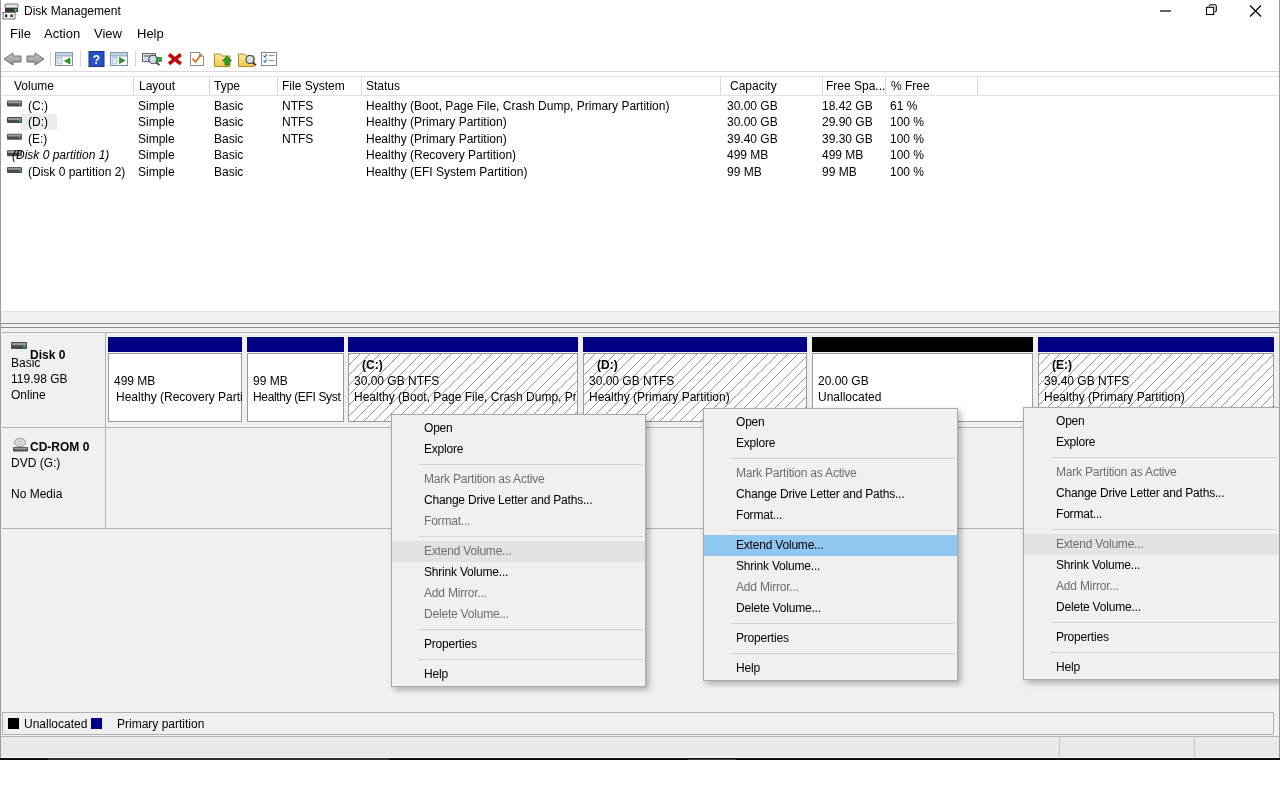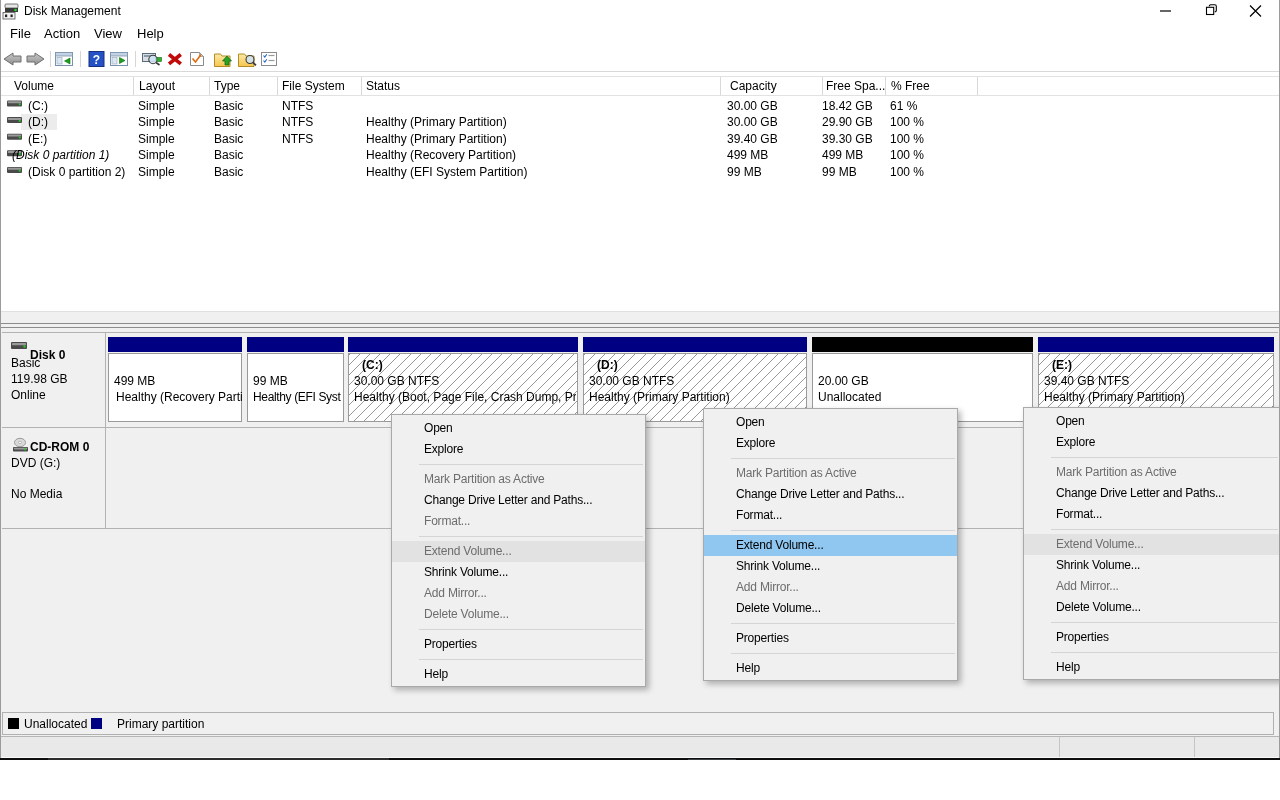--- a/index.html
+++ b/index.html
@@ -136,20 +136,21 @@
       </g>
   <use href="#vico" y="16.6"></use>
       <use href="#vico" y="33.2"></use>
       <use href="#vico" y="49.8"></use>
       <use href="#vico" y="66.4"></use>
 </svg>
 <div class="t" style="left:28px;top:98px;">(C:)</div>
     <div class="t" style="left:138px;top:98px;">Simple</div>
     <div class="t" style="left:214px;top:98px;">Basic</div>
     <div class="t" style="left:282px;top:98px;">NTFS</div>
+    <div class="t" style="left:366px;top:98px;">Healthy (Boot, Page File, Crash Dump, Primary Partition)</div>
     <div class="t" style="left:727px;top:98px;">30.00 GB</div>
     <div class="t" style="left:822px;top:98px;">18.42 GB</div>
     <div class="t" style="left:890px;top:98px;">61 %</div>
 <div class="t" style="left:28px;top:114px;">(D:)</div>
     <div class="t" style="left:138px;top:114px;">Simple</div>
     <div class="t" style="left:214px;top:114px;">Basic</div>
     <div class="t" style="left:282px;top:114px;">NTFS</div>
     <div class="t" style="left:366px;top:114px;">Healthy (Primary Partition)</div>
     <div class="t" style="left:727px;top:114px;">30.00 GB</div>
     <div class="t" style="left:822px;top:114px;">29.90 GB</div>

